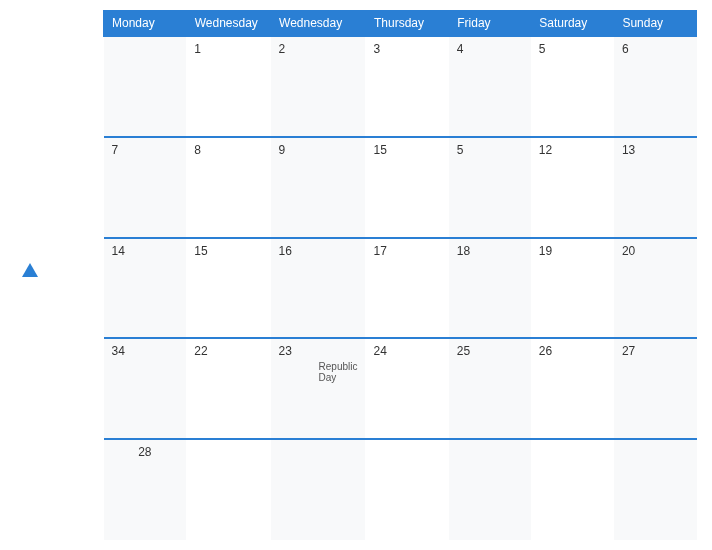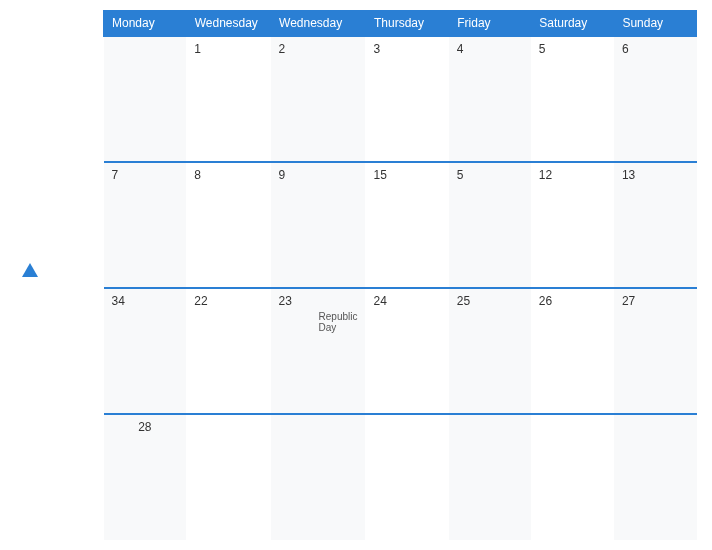--- a/index.html
+++ b/index.html
@@ -191,20 +191,43 @@
           </td>
           <td class="day-cell">
             <div class="day-number">12</div>
           </td>
           <td class="day-cell">
             <div class="day-number">13</div>
           </td>
         </tr>
         <tr class="week-row">
           <td class="day-cell">
+            <div class="day-number">14</div>
+          </td>
+          <td class="day-cell">
+            <div class="day-number">15</div>
+          </td>
+          <td class="day-cell">
+            <div class="day-number">16</div>
+          </td>
+          <td class="day-cell">
+            <div class="day-number">17</div>
+          </td>
+          <td class="day-cell">
+            <div class="day-number">18</div>
+          </td>
+          <td class="day-cell">
+            <div class="day-number">19</div>
+          </td>
+          <td class="day-cell">
+            <div class="day-number">20</div>
+          </td>
+        </tr>
+        <tr class="week-row">
+          <td class="day-cell">
             <div class="day-number">34</div>
           </td>
           <td class="day-cell">
             <div class="day-number">22</div>
           </td>
           <td class="day-cell">
             <div class="day-number">23</div>
             <div class="holiday-name">Republic Day</div>
           </td>
           <td class="day-cell">

